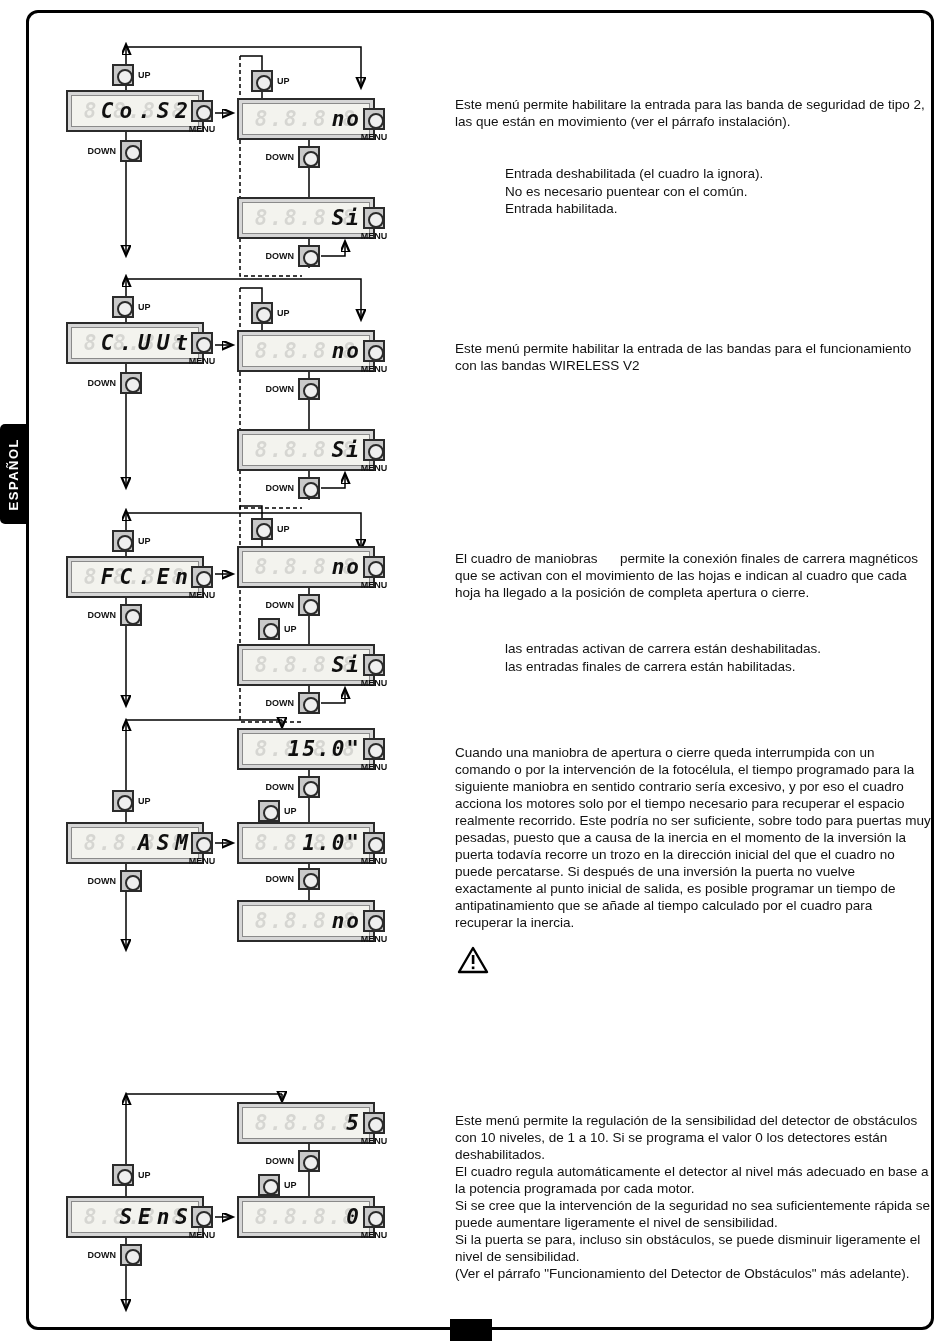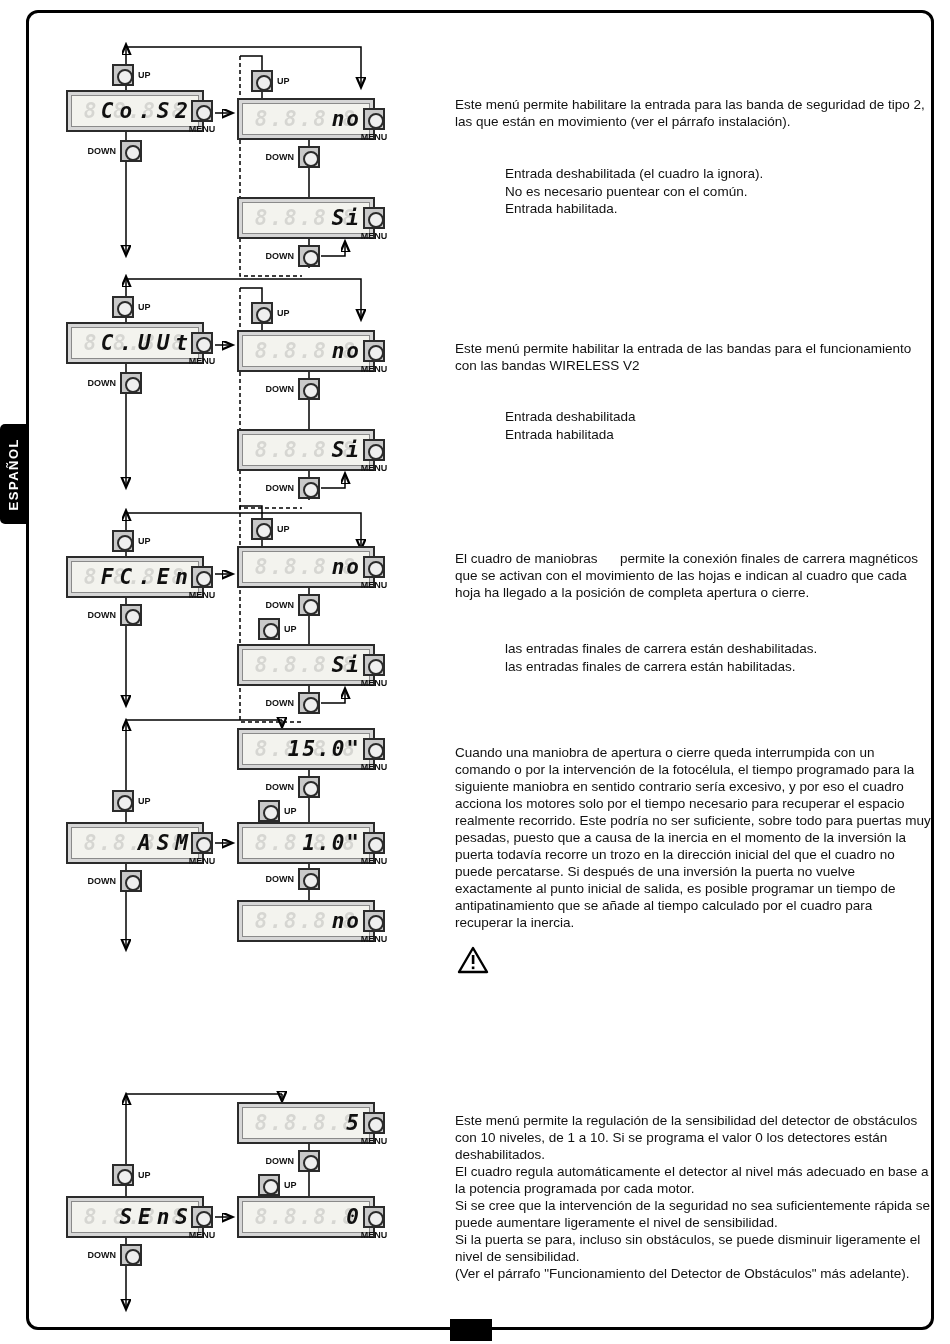--- a/index.html
+++ b/index.html
@@ -91,28 +91,24 @@
   </div>
 
   <div class="desc" style="top:96px">Este menú permite habilitare la entrada para las banda de seguridad de tipo 2, las que están en movimiento (ver el párrafo instalación).</div>
   <div class="opts" style="top:165px">
     <div class="opt">Entrada deshabilitada (el cuadro la ignora).</div>
     <div class="opt">No es necesario puentear con el común.</div>
     <div class="opt">Entrada habilitada.</div>
   </div>
 
   <div class="desc" style="top:340px">Este menú permite habilitar la entrada de las bandas para el funcionamiento con las bandas WIRELESS V2</div>
-  <div class="opts" style="top:408px">
-    <div class="opt">Entrada deshabilitada</div>
-    <div class="opt">Entrada habilitada</div>
-  </div>
 
   <div class="desc" style="top:550px">El cuadro de maniobras      permite la conexión finales de carrera magnéticos que se activan con el movimiento de las hojas e indican al cuadro que cada hoja ha llegado a la posición de completa apertura o cierre.</div>
   <div class="opts" style="top:640px">
-    <div class="opt">las entradas finales de carrera están deshabilitadas.</div>
+    <div class="opt">las entradas activan de carrera están deshabilitadas.</div>
     <div class="opt">las entradas finales de carrera están habilitadas.</div>
   </div>
 
   <div class="desc" style="top:744px">Cuando una maniobra de apertura o cierre queda interrumpida con un comando o por la intervención de la fotocélula, el tiempo programado para la siguiente maniobra en sentido contrario sería excesivo, y por eso el cuadro acciona los motores solo por el tiempo necesario para recuperar el espacio realmente recorrido. Este podría no ser suficiente, sobre todo para puertas muy pesadas, puesto que a causa de la inercia en el momento de la inversión la puerta todavía recorre un trozo en la dirección inicial del que el cuadro no puede percatarse. Si después de una inversión la puerta no vuelve exactamente al punto inicial de salida, es posible programar un tiempo de antipatinamiento que se añade al tiempo calculado por el cuadro para recuperar la inercia.</div>
 
   <div class="warning">
     <svg width="32" height="29" viewBox="0 0 32 29">
       <path d="M16 2 L30 26 L2 26 Z" fill="none" stroke="#000" stroke-width="2.4" stroke-linejoin="round"></path>
       <rect x="14.8" y="9" width="2.6" height="9" fill="#000"></rect>
       <rect x="14.8" y="20.5" width="2.6" height="2.6" fill="#000"></rect>

